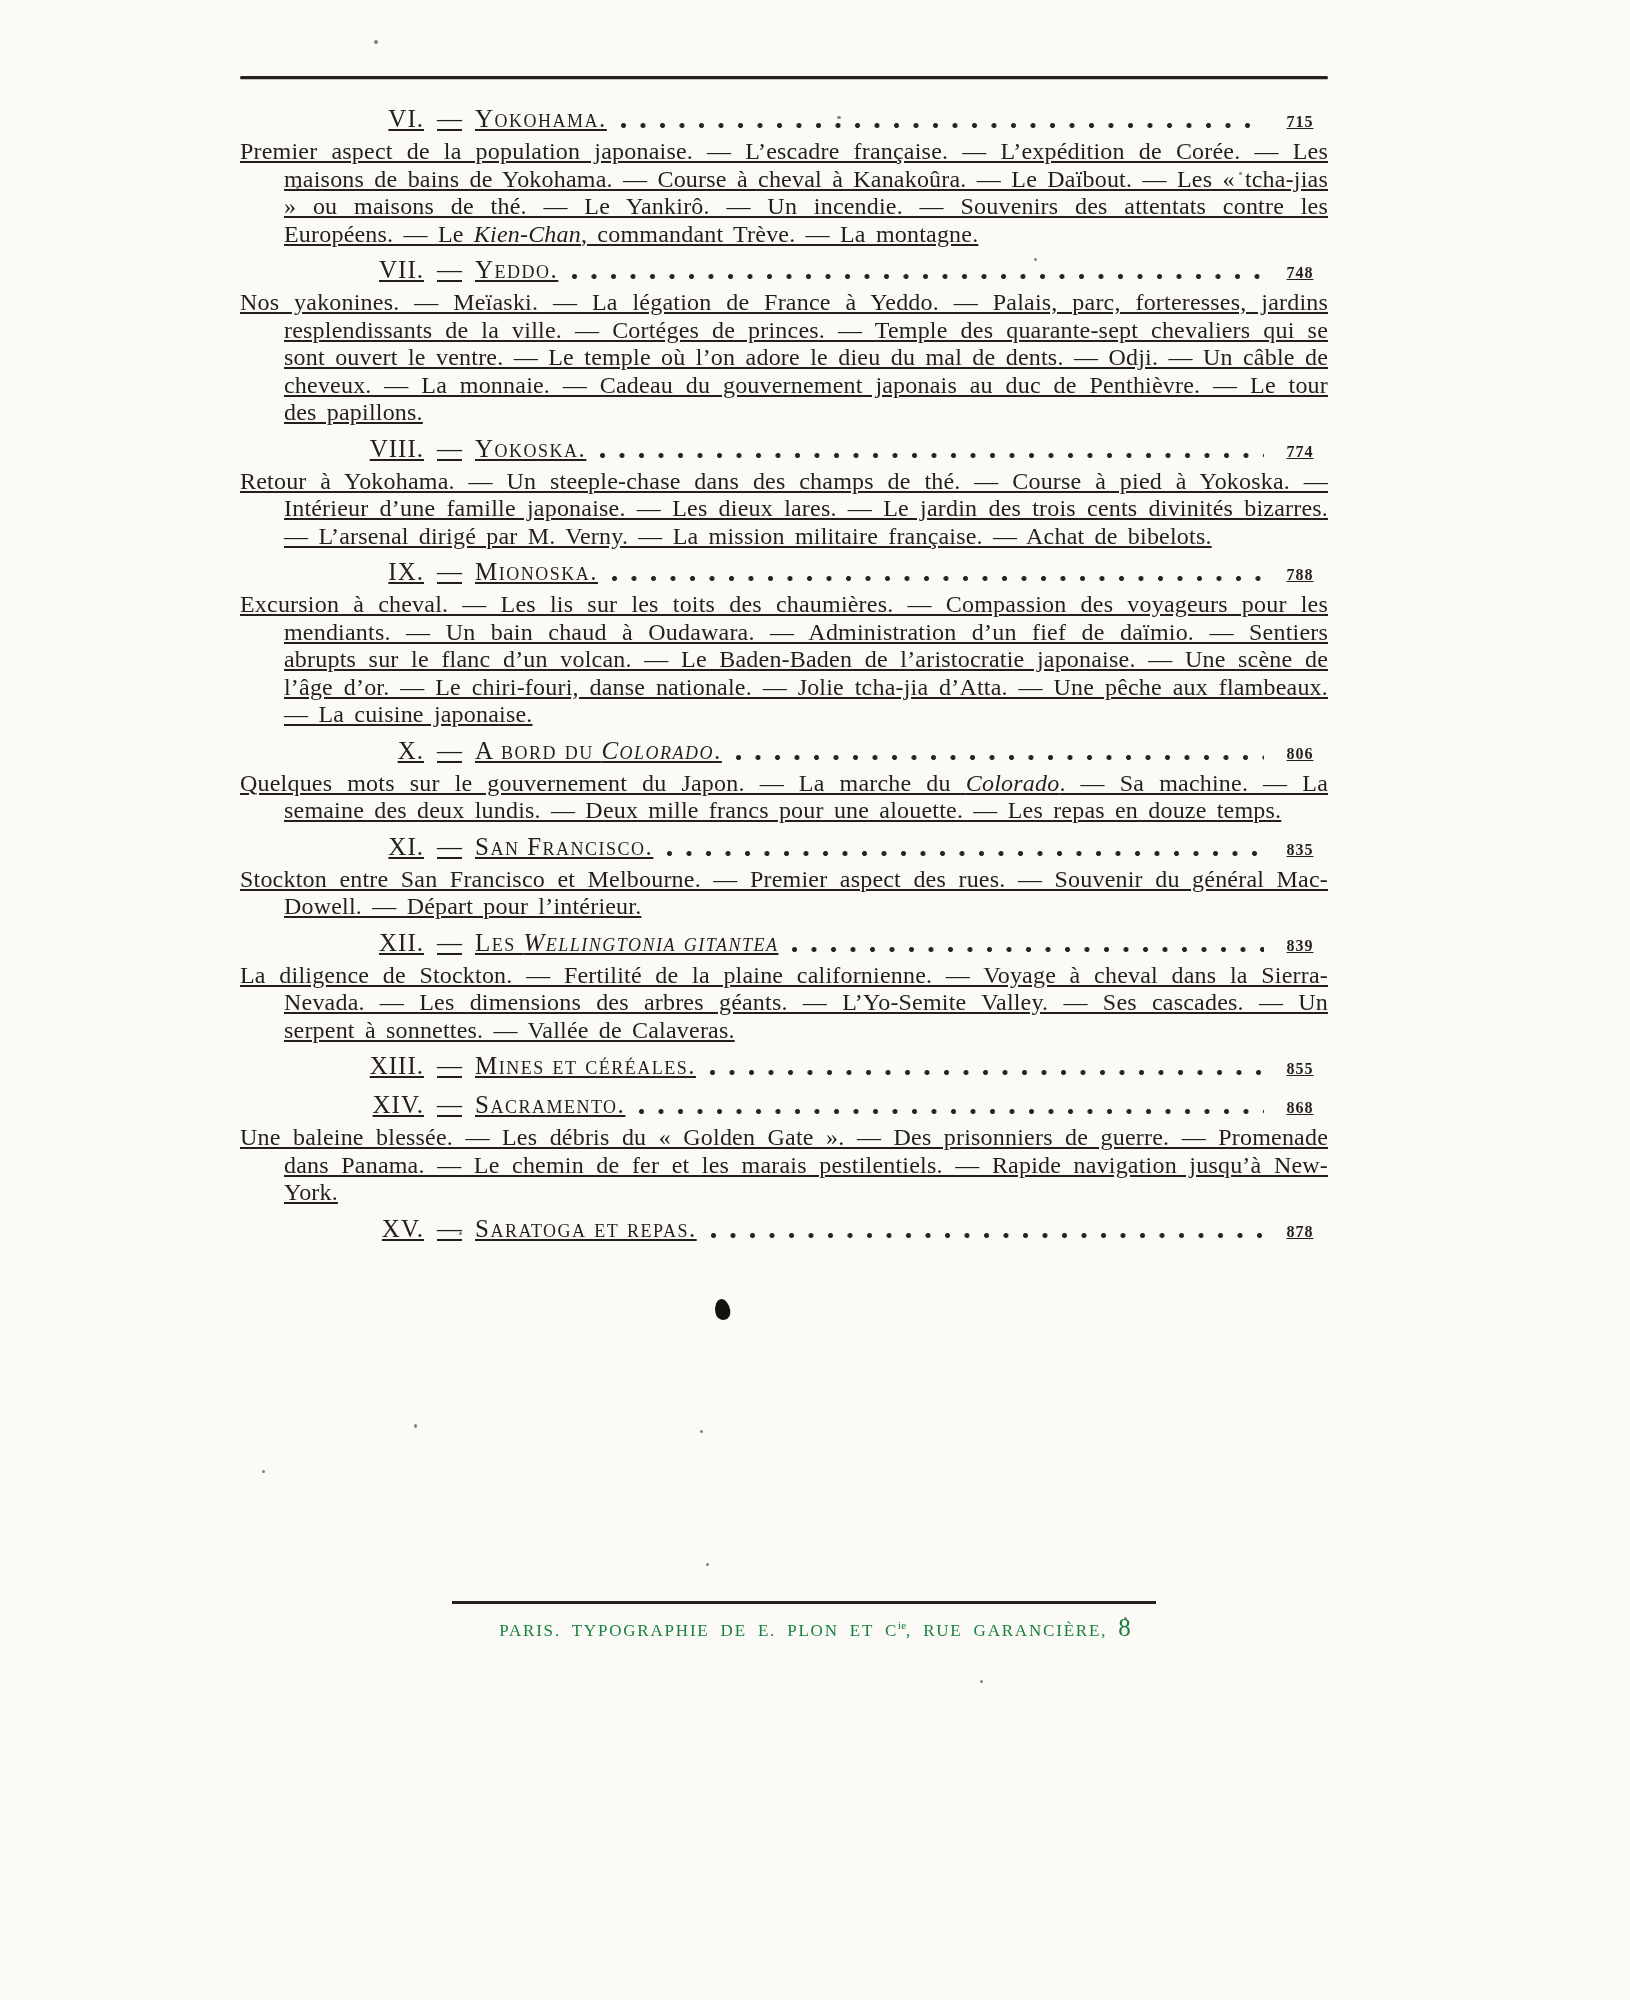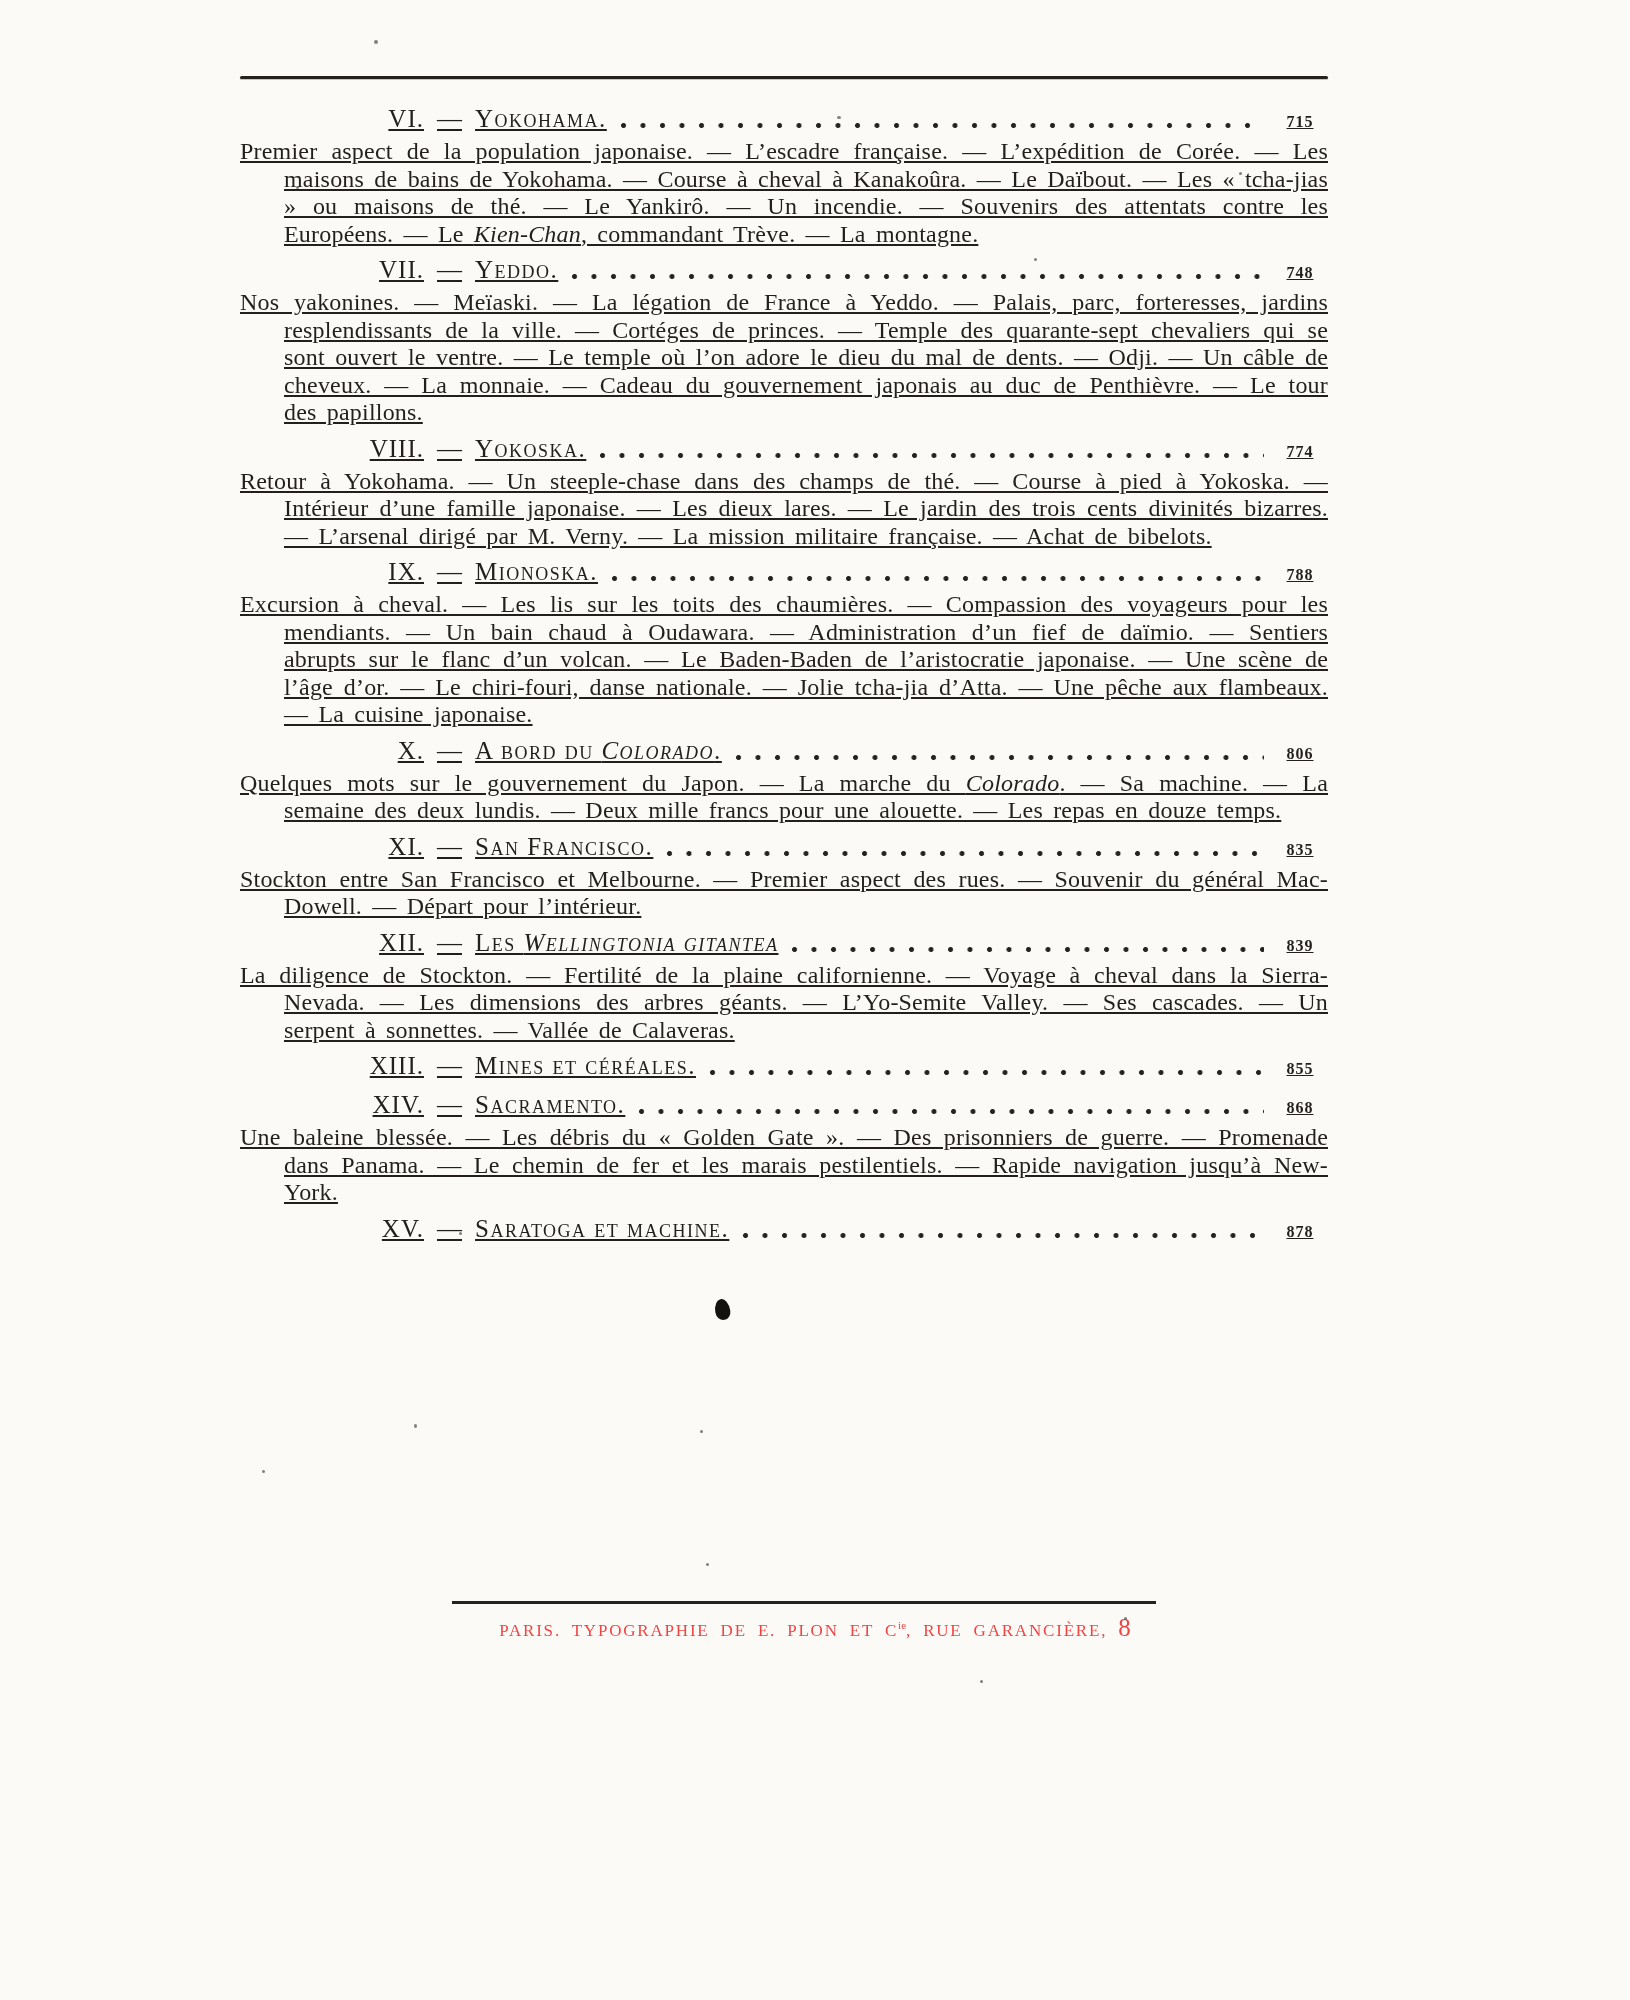--- a/index.html
+++ b/index.html
@@ -31,21 +31,21 @@
   }
   .pageno{font-weight:bold;font-size:16px;min-width:56px;text-align:center;letter-spacing:1px;}
   .desc{
     margin:0;font-size:24px;line-height:27.5px;
     text-align:justify;padding-left:44px;text-indent:-44px;
     word-spacing:4px;letter-spacing:.2px;
   }
   .footer-rule{position:absolute;left:452px;top:1601px;width:704px;height:3px;background:#26231f;}
   .imprint{
     position:absolute;left:0;top:1614px;width:1630px;text-align:center;
-    font-size:17px;letter-spacing:1.8px;word-spacing:5px;color:#ef4444;
+    font-size:17px;letter-spacing:1.8px;word-spacing:5px;color:#15803d;
   }
   .imprint sup{font-size:11px;letter-spacing:0;}
   .imprint .big-number{font-size:25px;letter-spacing:0;}
   .ink-blot{
     position:absolute;left:715px;top:1299px;width:15px;height:21px;background:#14120f;
     border-radius:50% 50% 48% 52%/58% 62% 40% 42%;transform:rotate(-9deg);
   }
   .speck{position:absolute;border-radius:50%;background:#413d37;opacity:.65;}
 </style>
 </head>
@@ -140,21 +140,21 @@
           <span class="title">Sacramento.</span>
           <span class="leader"></span>
           <span class="pageno">868</span>
         </div>
         <p class="desc">Une baleine blessée. — Les débris du « Golden Gate ». — Des prisonniers de guerre. — Promenade dans Panama. — Le chemin de fer et les marais pestilentiels. — Rapide navigation jusqu’à New-York.</p>
       </section>
       <section class="entry">
         <div class="head">
           <span class="numeral">XV.</span>
           <span class="dash">—</span>
-          <span class="title">Saratoga et machine.</span>
+          <span class="title">Saratoga et repas.</span>
           <span class="leader"></span>
           <span class="pageno">878</span>
         </div>
       </section>
     </main>
 </div>
 
 <div class="ink-blot"></div>
 
 <div class="footer-rule"></div>

